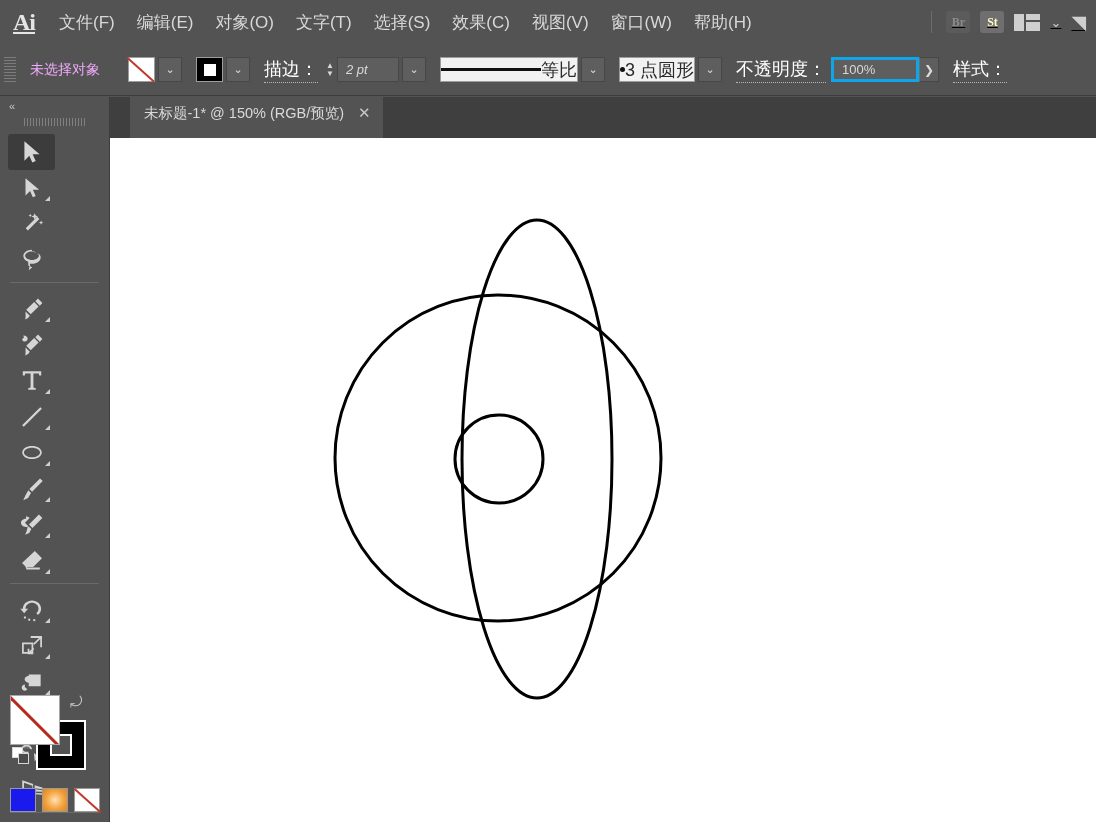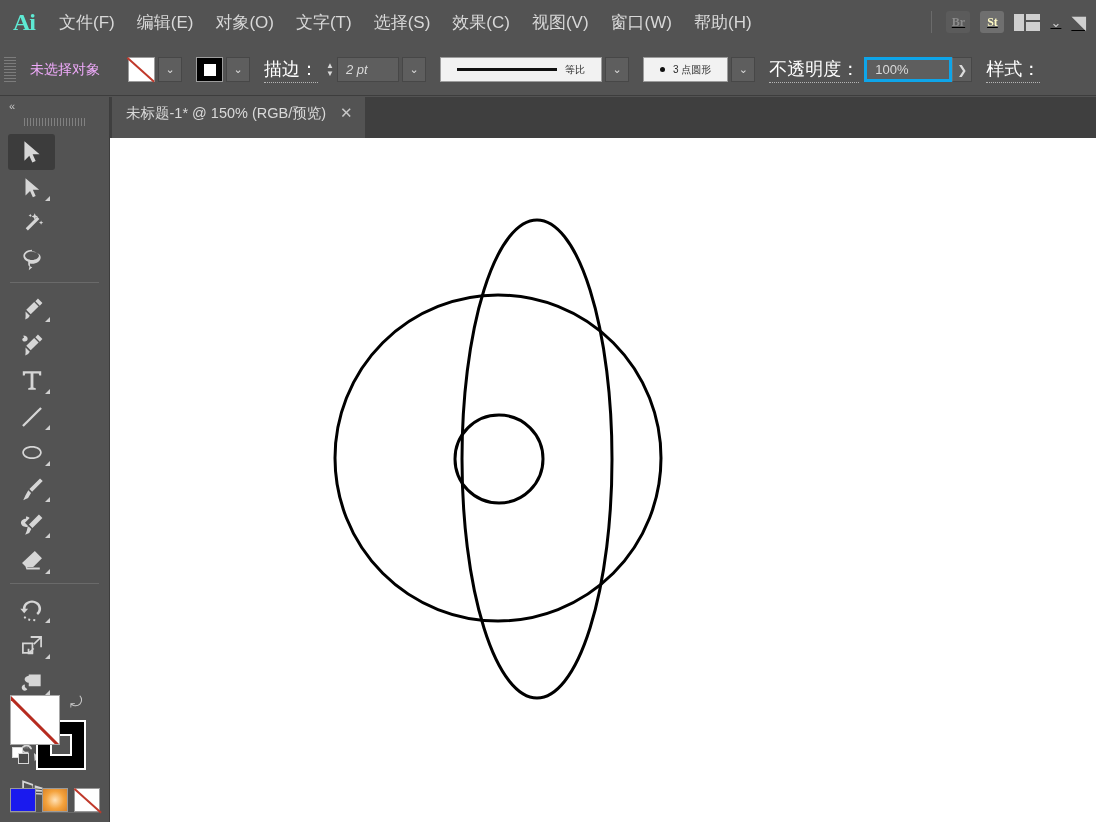--- a/index.html
+++ b/index.html
@@ -13,21 +13,21 @@
 
   
   .menubar {
     position: absolute; left: 0; top: 0; width: 1096px; height: 44px;
     background: #535353; display: flex; align-items: center;
   }
   .ai-logo {
     width: 48px; height: 44px; display: flex; align-items: center;
     justify-content: center; font-size: 24px; font-weight: bold;
     font-family: "Liberation Serif", serif;
-    color: #5eead4; letter-spacing: -1px;
+    color: #e5e5e5; letter-spacing: -1px; text-decoration: underline;
   }
   .menu-item {
     padding: 0 11px; height: 44px; display: flex; align-items: center;
     font-size: 17px; color: #d8d8d8; white-space: nowrap; cursor: default;
   }
   .menubar-right {
     margin-left: auto; display: flex; align-items: center;
     height: 44px; padding-right: 10px; gap: 10px; text-decoration: underline;
   }
   .mb-sep { width: 1px; height: 22px; background: #6b6b6b; margin: 0 4px; }
@@ -84,22 +84,22 @@
     align-items: center; justify-content: center; color: #d9d9d9;
     font-size: 8px; line-height: 8px; cursor: pointer;
   }
   .num-field {
     height: 25px; background: #5e5e5e; border: 1px solid #474747;
     color: #d9d9d9; font-size: 13px; display: flex; align-items: center;
     padding: 0 8px; min-width: 62px; font-style: italic;
   }
   .combo {
     height: 25px; background: #f2f2f2; border: 1px solid #9c9c9c;
-    color: #2b2b2b; font-size: 10px; display: flex; align-items: center;
-    gap: 8px; padding: 0 16px; cursor: pointer;
+    color: #2b2b2b; font-size: 18px; display: flex; align-items: center;
+    gap: 0; padding: 0 0; cursor: pointer;
   }
   .line-preview { width: 100px; height: 3px; background: #111; }
   .dot-glyph { width: 5px; height: 5px; border-radius: 50%; background: #111; }
   .opacity-field {
     height: 25px; background: #5e5e5e; border: 3px solid #0ea5e9;
     color: #d9d9d9; font-size: 13px; display: flex; align-items: center;
     padding: 0 8px; min-width: 88px; position: relative;
   }
   .opacity-arrow {
     width: 20px; height: 25px; background: #5e5e5e;
@@ -108,21 +108,21 @@
     color: #dcdcdc; font-size: 12px; cursor: pointer;
   }
   .gap8 { width: 8px; } .gap14 { width: 14px; } .gap5 { width: 5px; }
 
   
   .tabbar {
     position: absolute; left: 110px; top: 97px; width: 986px; height: 41px;
     background: #3f3f3f;
   }
   .doc-tab {
-    position: absolute; left: 2px; top: 0; height: 44px;
+    position: absolute; left: 20px; top: 0; height: 44px;
     background: #535353; display: flex; align-items: center;
     padding: 0 12px 12px 14px; gap: 14px; cursor: pointer;
   }
   .doc-tab .title { font-size: 14.5px; color: #d9d9d9; white-space: nowrap; }
   .doc-tab .closer { font-size: 15px; color: #c8c8c8; cursor: pointer; }
 
   
   .toolpanel {
     position: absolute; left: 0; top: 97px; width: 110px; height: 725px;
     background: #535353; border-right: 1px solid #3d3d3d;

